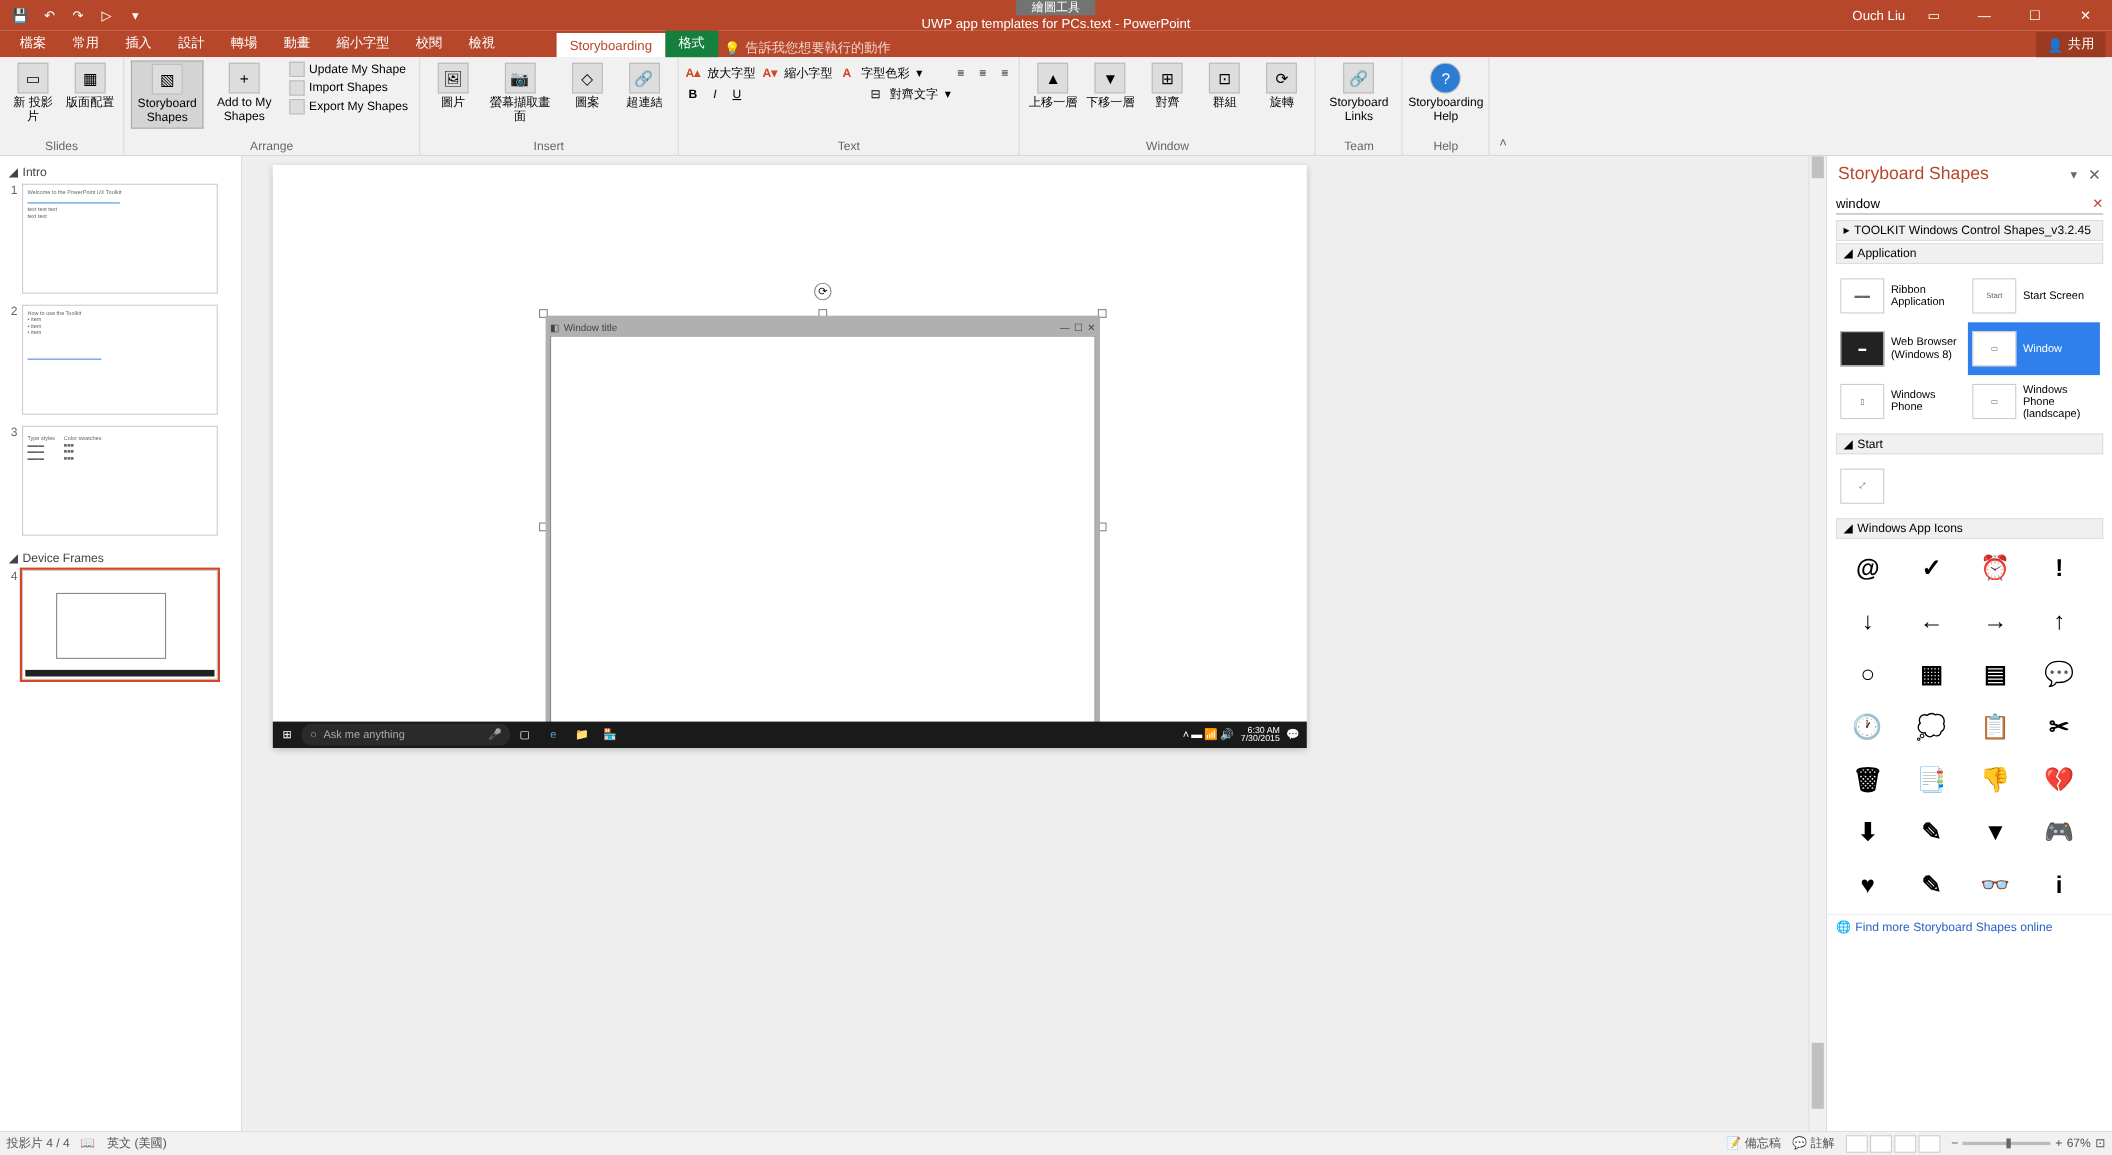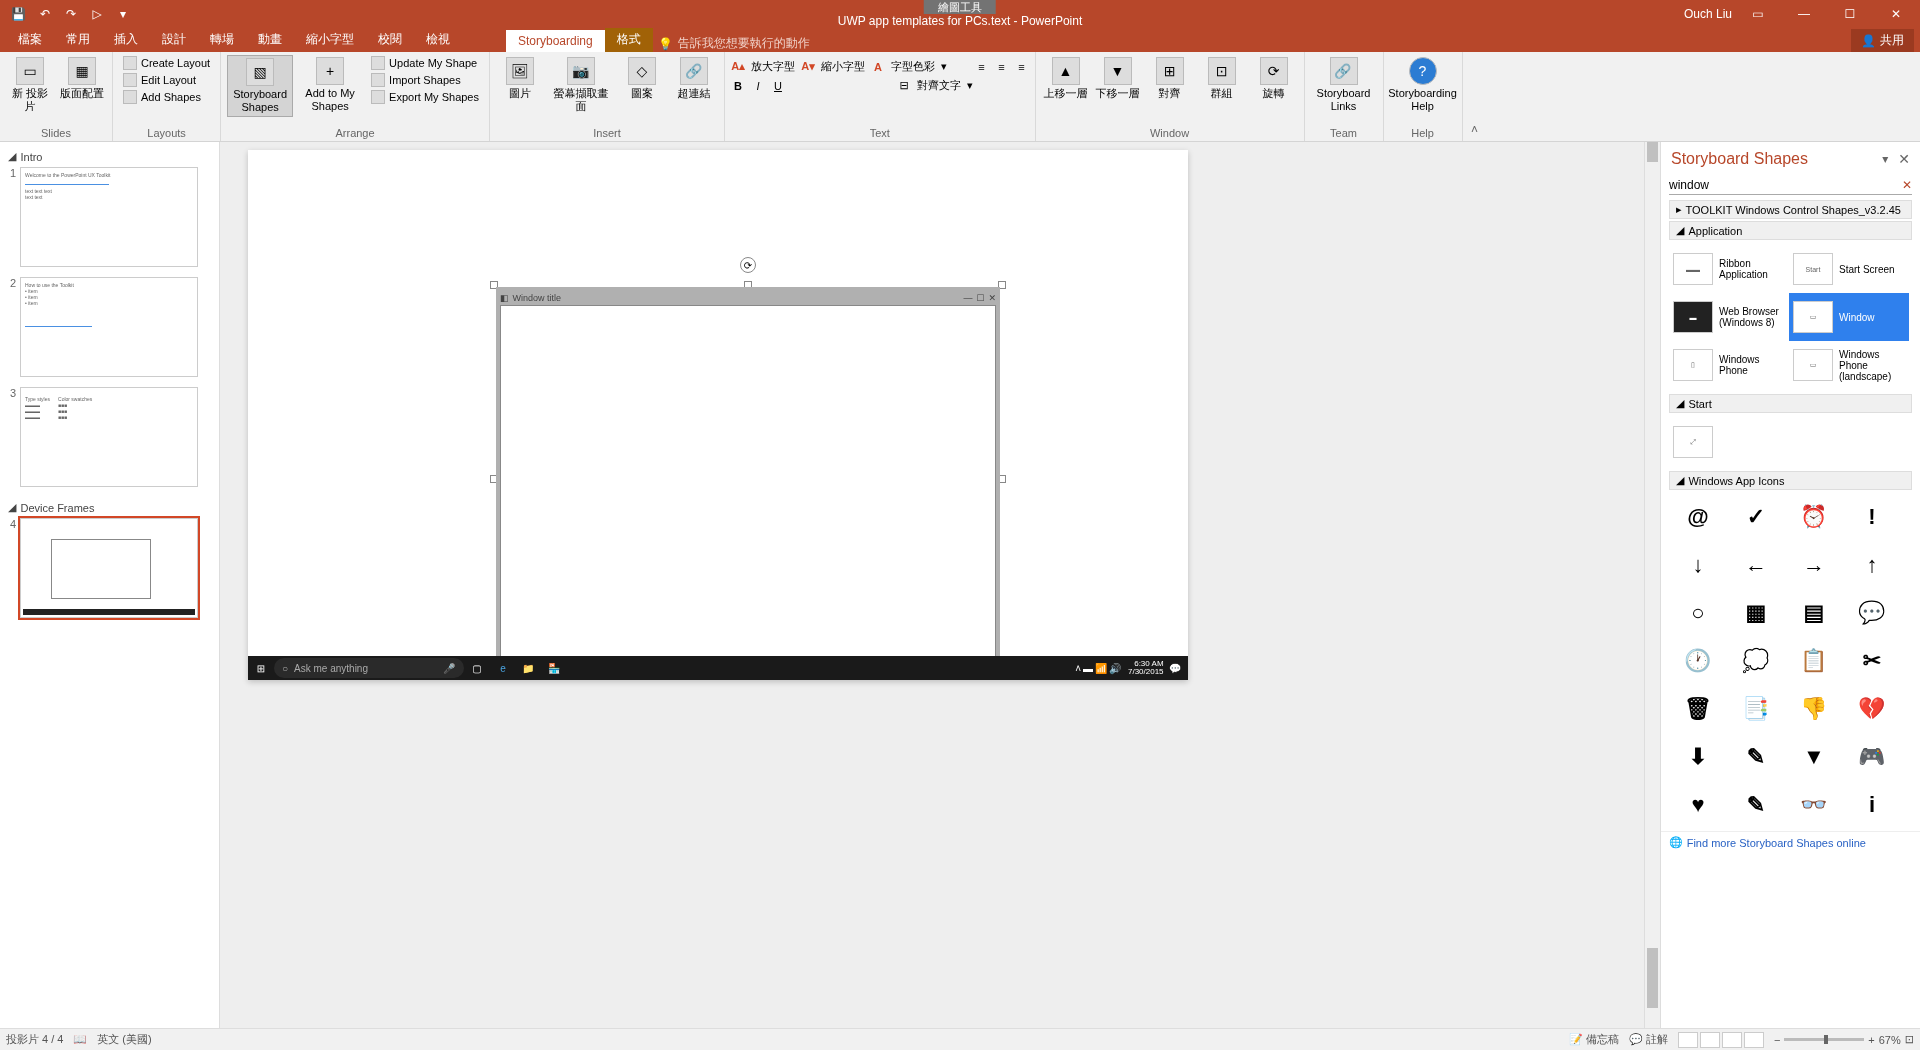--- a/index.html
+++ b/index.html
@@ -12,21 +12,21 @@
 .titlebar-center { position: absolute; left: 50%; transform: translateX(-50%); display: flex; flex-direction: column; align-items: center; font-size: 11px; }
 .drawing-tools { background: #737373; padding: 0 14px; line-height: 14px; font-size: 11px; }
 .title-text { font-size: 12px; }
 .titlebar-right { margin-left: auto; display: flex; align-items: center; gap: 6px; padding-right: 4px; }
 .win-btn { width: 40px; height: 28px; display: flex; align-items: center; justify-content: center; font-size: 12px; }
 
 
 .ribbon-tabs { height: 24px; background: #b7472a; display: flex; align-items: flex-end; color: #fff; padding: 0 6px; }
 .tab { padding: 4px 12px; font-size: 12px; }
 .tab.active { background: #fff; color: #b7472a; margin-left: 44px; }
-.tab.context { background: #a16207; }
+.tab.context { background: #15803d; }
 .tell-me { margin-left: 6px; display: flex; align-items: center; gap: 4px; color: #f0d0c7; font-size: 12px; }
 .share-btn { margin-left: auto; background: #9b3a20; padding: 3px 10px; display:flex; align-items:center; gap:4px; font-size: 12px; }
 
 
 .ribbon { height: 90px; background: #f1f1f1; border-bottom: 1px solid #d4d4d4; display: flex; }
 .group { border-right: 1px solid #d9d9d9; padding: 3px 6px 0; display: flex; flex-direction: column; align-items: center; }
 .group-body { flex: 1; display: flex; align-items: flex-start; gap: 4px; }
 .group-label { font-size: 11px; color: #666; padding: 2px 0; text-align: center; width: 100%; }
 .big-btn { display: flex; flex-direction: column; align-items: center; justify-content: center; width: 48px; padding: 2px; font-size: 11px; text-align: center; line-height: 1.2; gap: 2px;}
 .big-btn.wide { width: 66px; }
@@ -150,39 +150,20 @@
           <div class="btn-icon">▭</div>
           <span>新
 投影片</span>
         </div>
       <div class="big-btn">
           <div class="btn-icon">▦</div>
           <span>版面配置</span>
         </div>
     </div>
     <div class="group-label">Slides</div>
-  </div>
-  <div class="group">
-    <div class="group-body">
-      <div class="small-list">
-        <div class="small-btn">
-            <span class="ico"></span>
-            <span>Create Layout</span>
-          </div>
-        <div class="small-btn">
-            <span class="ico"></span>
-            <span>Edit Layout</span>
-          </div>
-        <div class="small-btn">
-            <span class="ico"></span>
-            <span>Add Shapes</span>
-          </div>
-      </div>
-    </div>
-    <div class="group-label">Layouts</div>
   </div>
   <div class="group">
     <div class="group-body">
       <div class="big-btn wide active-btn">
           <div class="btn-icon">▧</div>
           <span>Storyboard
 Shapes</span>
         </div>
       <div class="big-btn wide">
           <div class="btn-icon">+</div>

